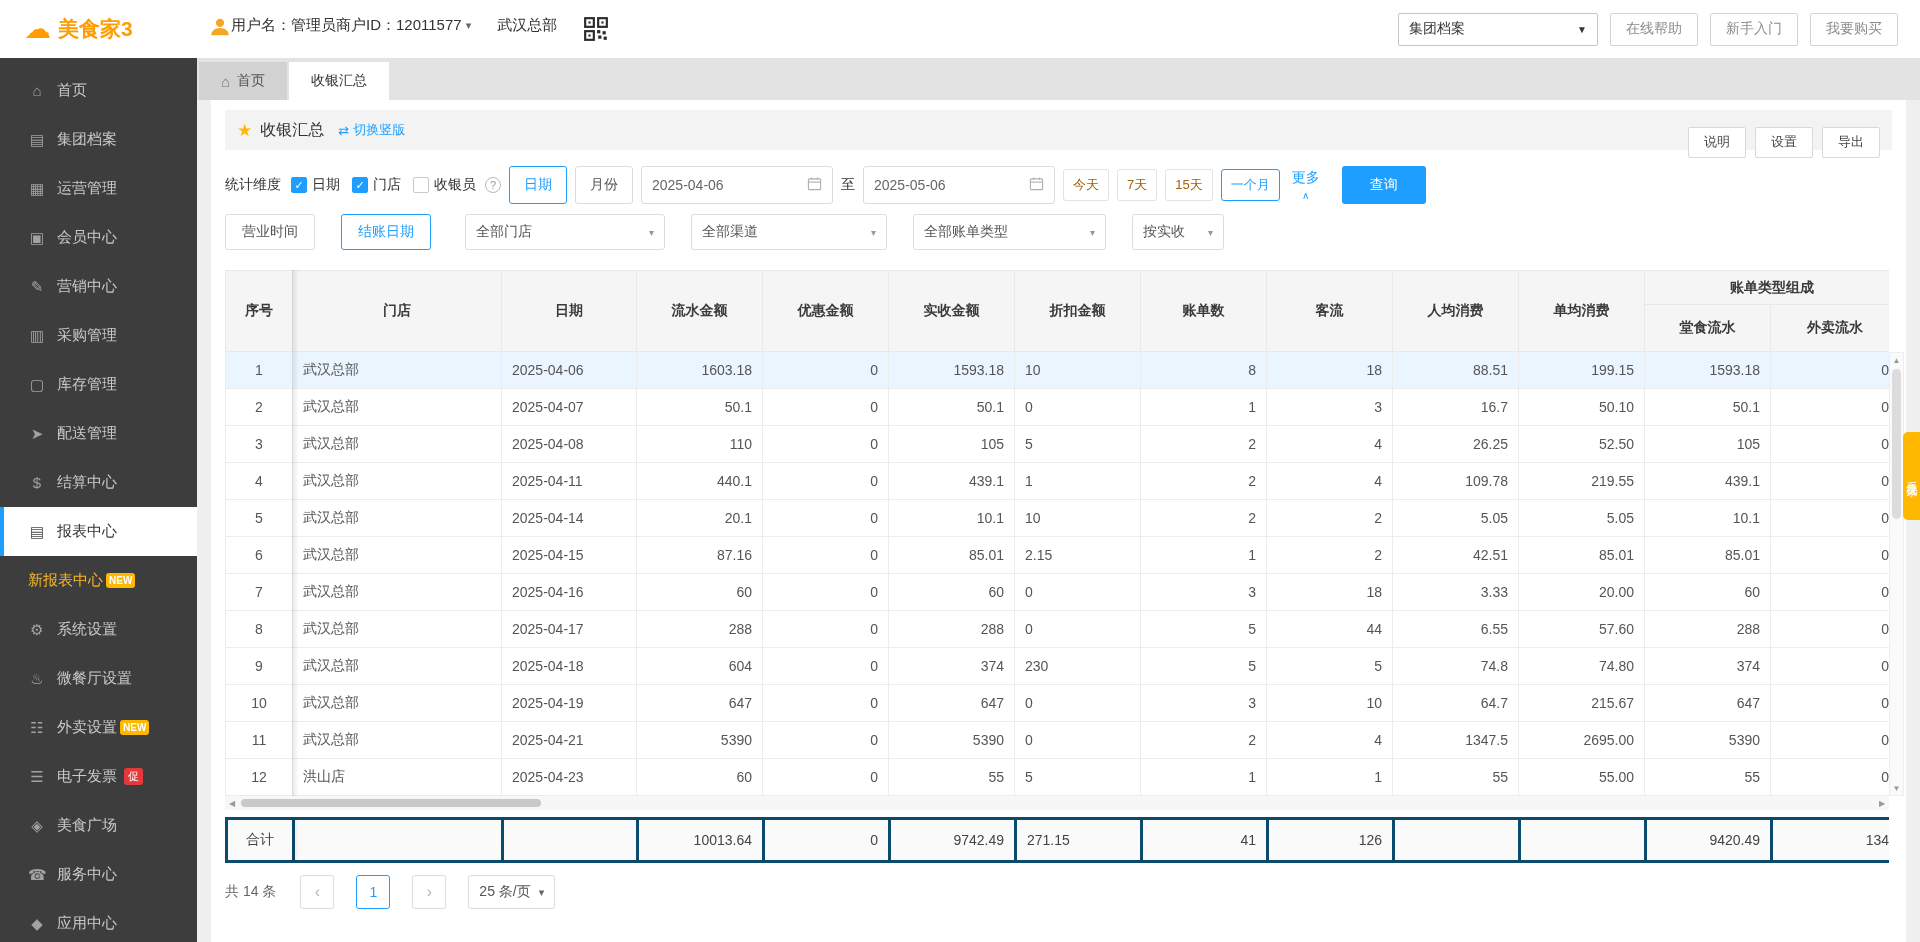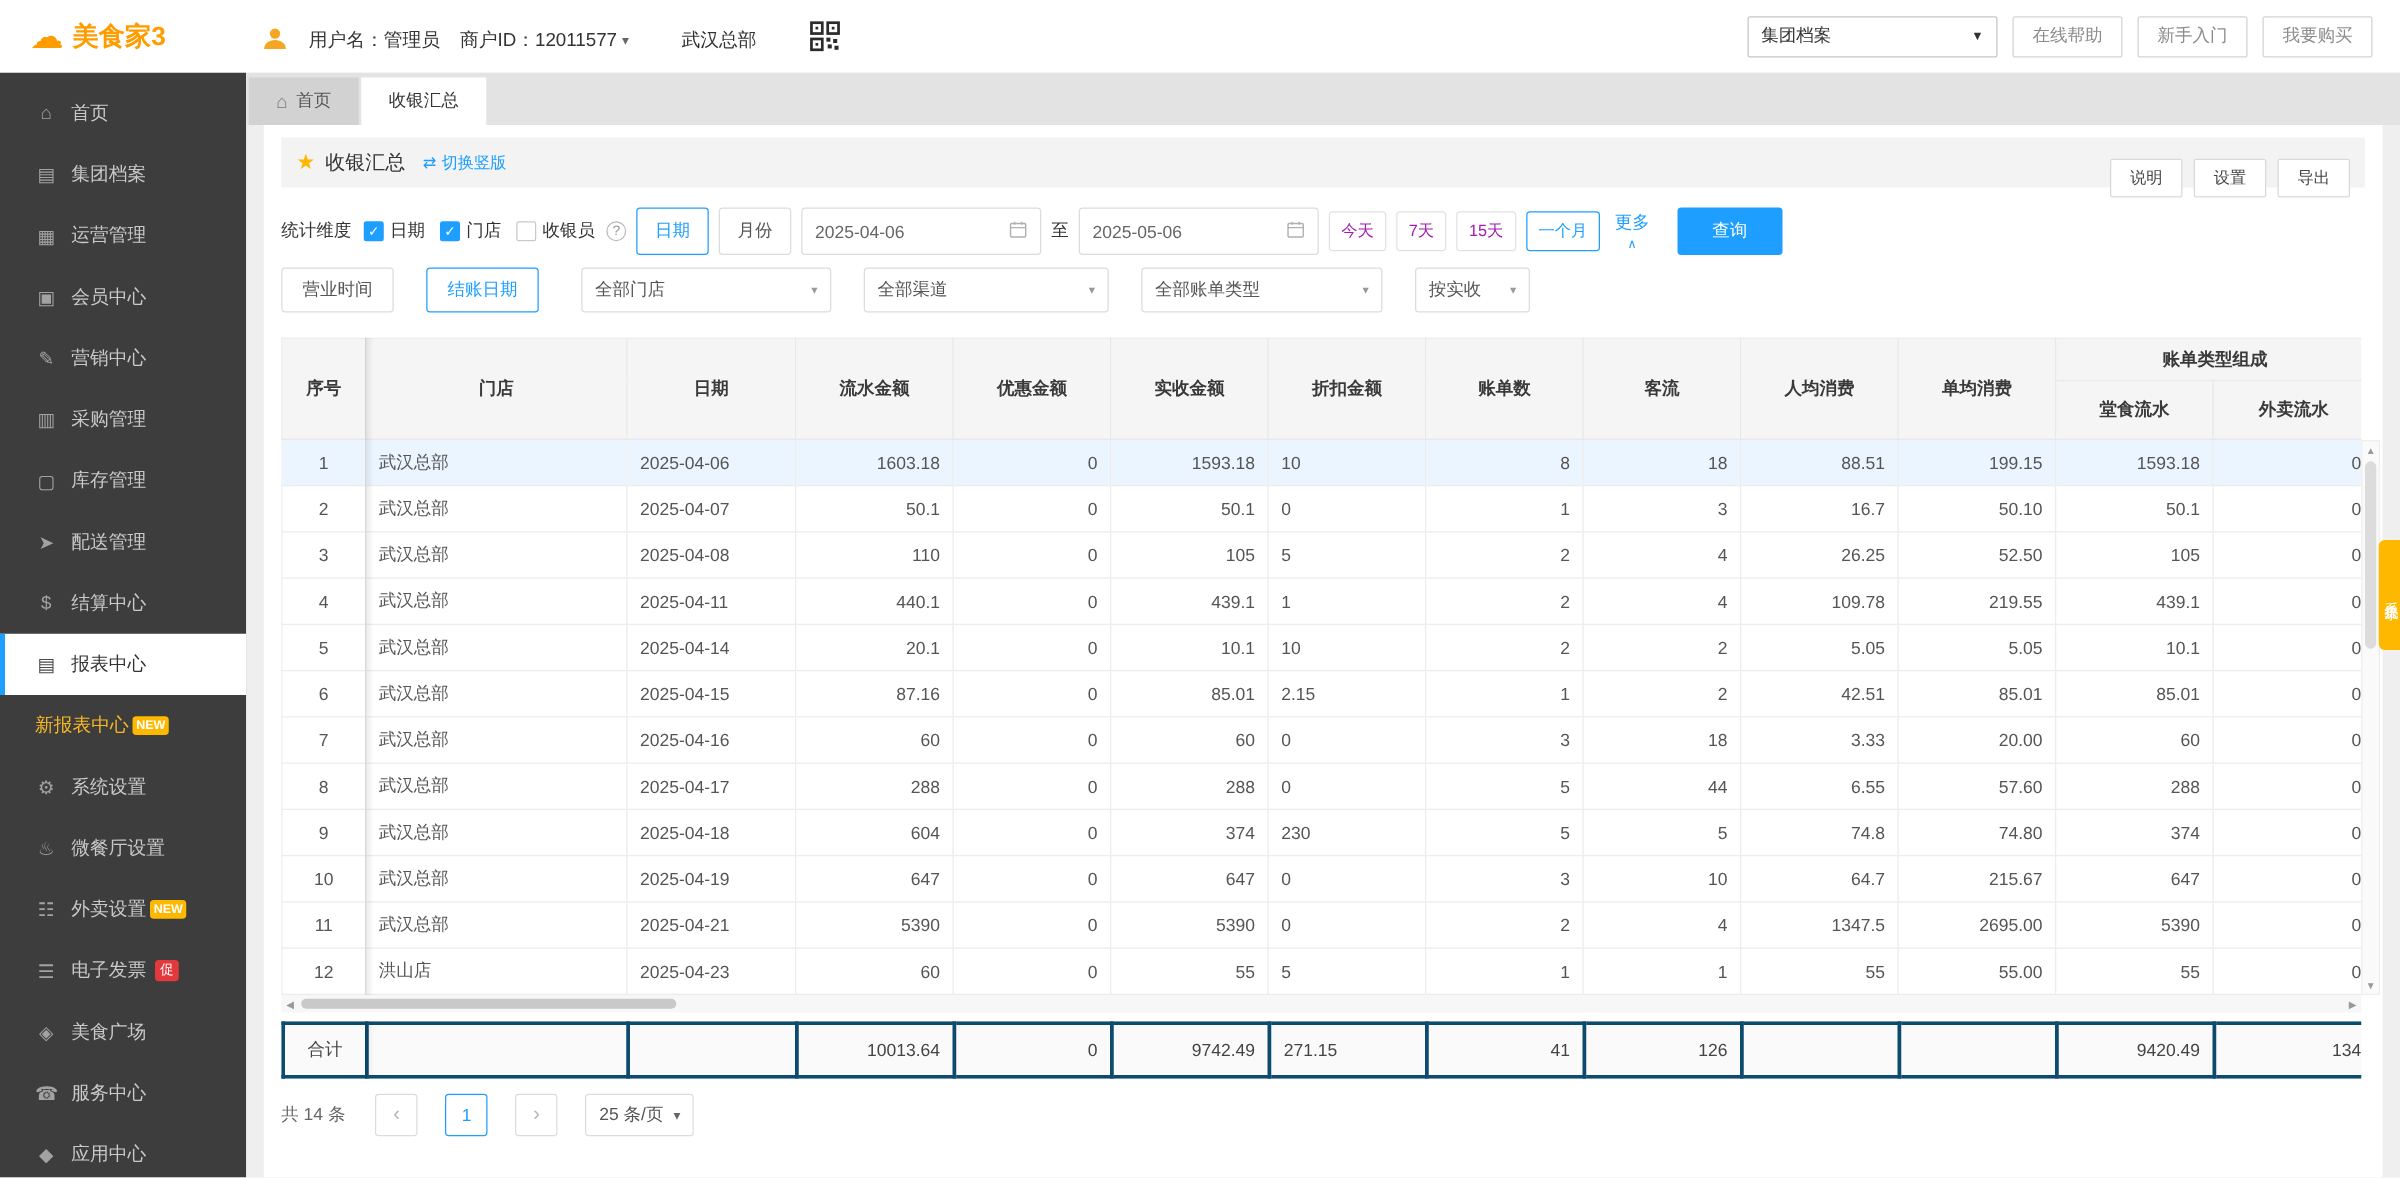--- a/index.html
+++ b/index.html
@@ -5,21 +5,21 @@
   * { margin:0; padding:0; box-sizing:border-box; }
   html,body { width:1920px; height:942px; overflow:hidden; }
   body { background:#efefef; font-family:"Liberation Sans","DejaVu Sans",sans-serif; font-size:14px; color:#333; position:relative; }
   button { font-family:inherit; }
 
   
   .topbar { position:absolute; top:0; left:0; width:1920px; height:58px; background:#fff; display:flex; align-items:center; z-index:20; }
   .logo { width:197px; flex:none; display:flex; align-items:center; gap:7px; padding-left:24px; }
   .cloud { color:#ff9c00; font-size:27px; line-height:1; }
   .logo-text { color:#ff9c00; font-size:21px; font-weight:bold; }
-  .user-area { display:flex; align-items:flex-end; gap:16px; font-size:15px; color:#333; padding-left:12px; }
+  .user-area { display:flex; align-items:flex-start; gap:0; font-size:15px; color:#333; padding-left:12px; }
   .user-ic { display:flex; }
   .mid { display:flex; align-items:center; gap:4px; cursor:pointer; }
   .caret-sm { font-size:11px; color:#666; }
   .store { margin-left:26px; }
   .qr { margin-left:26px; display:flex; cursor:pointer; }
   .top-right { margin-left:auto; display:flex; align-items:center; gap:12px; padding-right:22px; }
   .tselect { width:200px; height:33px; border:1px solid #c6c6c6; border-radius:2px; display:flex; align-items:center; justify-content:space-between; padding:0 10px; color:#333; cursor:pointer; background:#fff; }
   .tsel-caret { font-size:10px; color:#333; }
   .tbtn { height:33px; padding:0 15px; background:#fff; border:1px solid #d4d4d4; border-radius:2px; font-size:14px; color:#8c8c8c; cursor:pointer; }
 
@@ -54,21 +54,21 @@
   .flabel { color:#333; margin-right:2px; }
   .chk { display:flex; align-items:center; gap:5px; cursor:pointer; margin-right:4px; color:#333; }
   .cbox { width:16px; height:16px; border:1px solid #c9c9c9; border-radius:2px; background:#fff; display:flex; align-items:center; justify-content:center; font-size:11px; color:#fff; flex:none; }
   .cbox.checked { background:#1e9fff; border-color:#1e9fff; }
   .help { width:16px; height:16px; border-radius:50%; border:1px solid #b9b9b9; color:#999; font-size:11px; display:flex; align-items:center; justify-content:center; margin-left:-3px; cursor:pointer; flex:none; }
   .fbtn { height:38px; min-width:58px; padding:0 12px; background:#fff; border:1px solid #dcdcdc; border-radius:3px; font-size:14px; color:#555; cursor:pointer; }
   .fbtn.h36 { height:36px; padding:0 16px; }
   .fbtn.on { border-color:#1e9fff; color:#1e9fff; }
   .mr8 { margin-right:8px; }
   .dinput { width:192px; height:38px; border:1px solid #dcdcdc; border-radius:3px; display:flex; align-items:center; justify-content:space-between; padding:0 10px; color:#666; background:#fff; cursor:text; }
-  .qbtn { height:32px; padding:0 9px; background:#fff; border:1px solid #e2e2e2; border-radius:3px; font-size:13px; color:#a21caf; cursor:pointer; }
+  .qbtn { height:32px; padding:0 9px; background:#fff; border:1px solid #e2e2e2; border-radius:3px; font-size:13px; color:#a16207; cursor:pointer; }
   .qbtn.on { border-color:#1e9fff; color:#1e9fff; }
   .more { color:#1e9fff; display:flex; align-items:center; gap:3px; cursor:pointer; margin:0 4px;flex-direction:column; }
   .caret-up { font-size:10px; }
   .search-btn { height:38px; width:84px; background:#1e9fff; border:none; border-radius:3px; color:#fff; font-size:14px; cursor:pointer; margin-left:10px; }
   .frow2 { margin-top:10px; height:36px; gap:26px; }
   .fselect { height:36px; border:1px solid #dcdcdc; border-radius:3px; background:#fff; display:flex; align-items:center; justify-content:space-between; padding:0 10px; color:#555; cursor:pointer; }
   .sel-caret { font-size:10px; color:#999; margin-left:8px; }
 
   
   .table-zone { margin:20px 6px 0; position:relative; }

